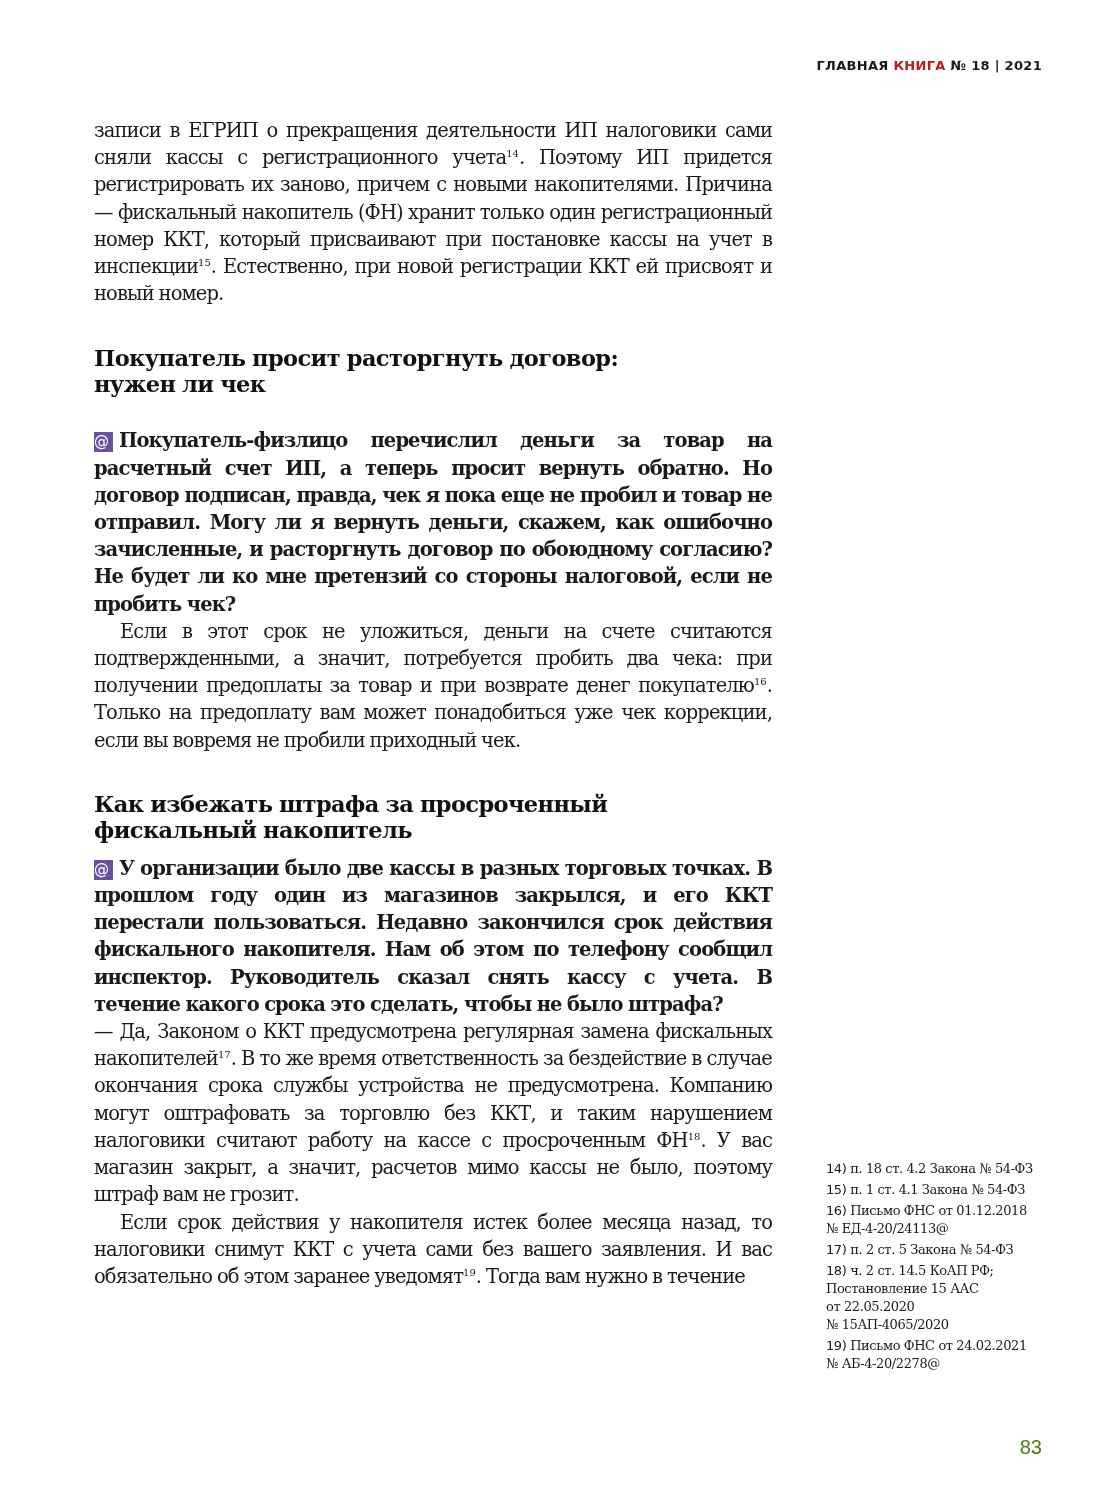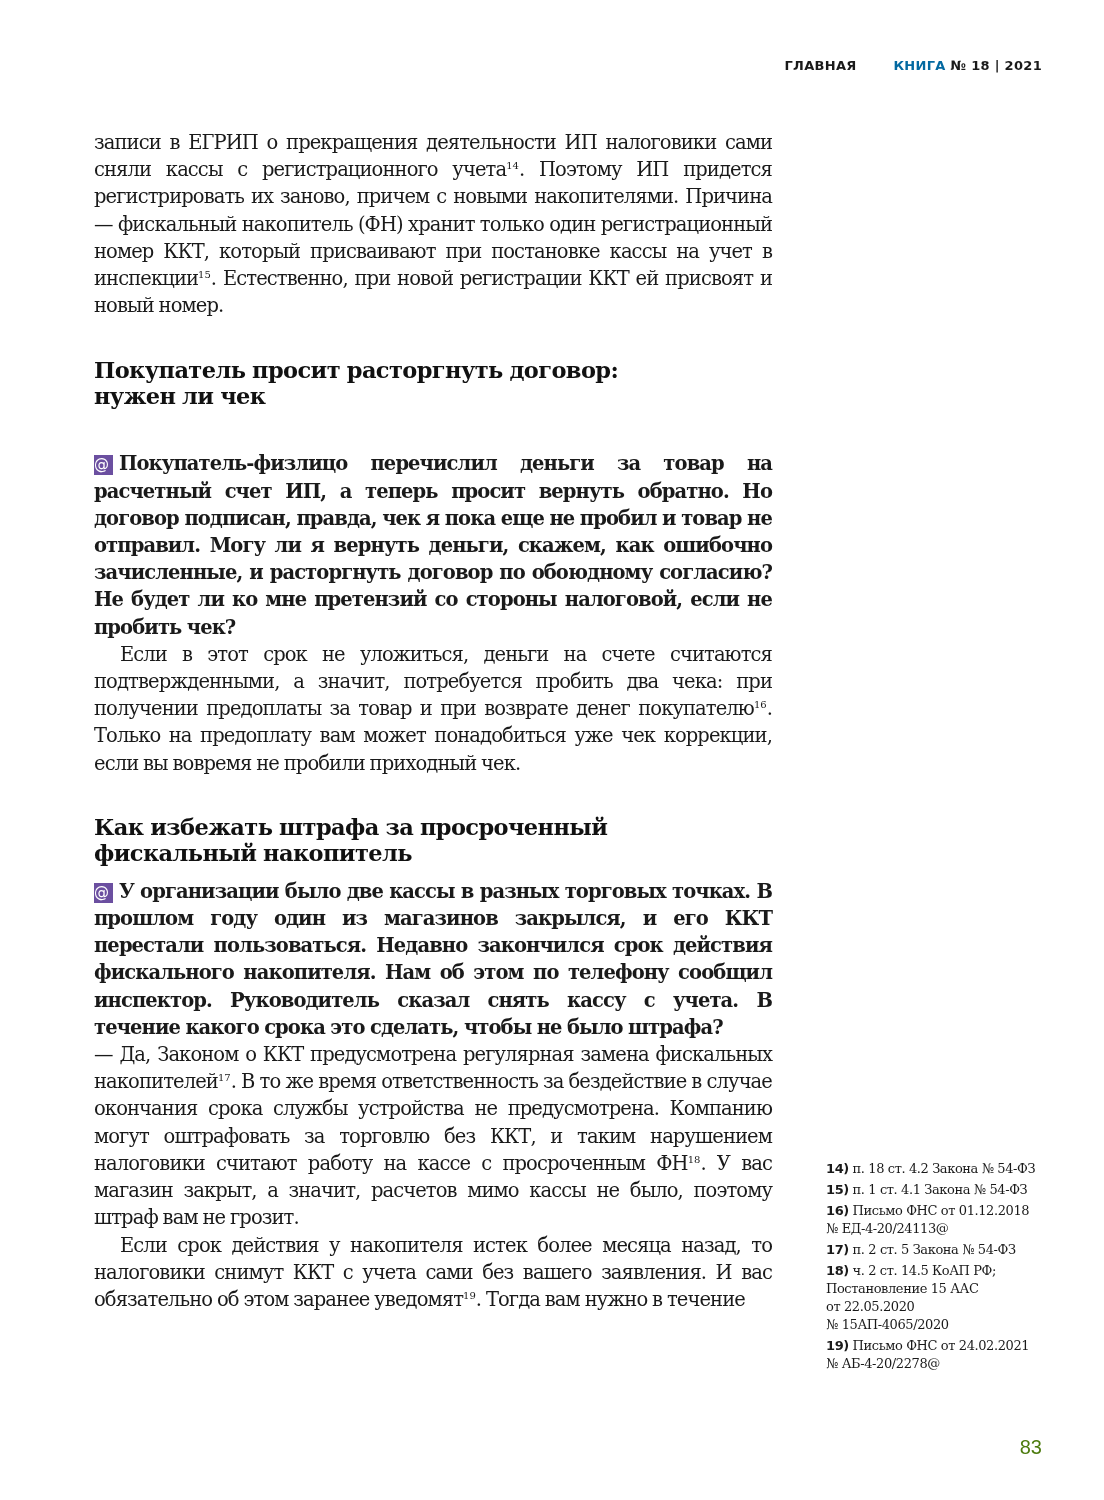--- a/index.html
+++ b/index.html
@@ -1,30 +1,30 @@
 <!DOCTYPE html>
 <html><head>
   <meta charset="utf-8">
   <style>
     html, body { margin: 0; padding: 0; background: #ffffff; }
     body { width: 1104px; height: 1500px; position: relative; overflow: hidden; color: #1a1a1a; }
     .header { position: absolute; top: 58px; right: 62px; font-family: "DejaVu Sans", sans-serif; font-weight: bold; font-size: 13px; letter-spacing: 0.3px; color: #1a1a1a; white-space: nowrap; }
-    .header .brand2 { color: #0369a1; margin-left: 32px; }
-    .main { position: absolute; left: 94px; top: 129px; width: 678px; font-family: "DejaVu Serif", serif; font-size: 19.5px; line-height: 27.2px; letter-spacing: -0.9px; word-spacing: -0.5px; }
+    .header .brand2 { color: #b91c1c; }
+    .main { position: absolute; left: 94px; top: 117px; width: 678px; font-family: "DejaVu Serif", serif; font-size: 19.5px; line-height: 27.2px; letter-spacing: -0.9px; word-spacing: -0.5px; }
     .main p { margin: 0; text-align: justify; text-align-last: left; }
     .main p.indent { text-indent: 26px; }
     .main sup { font-size: 10px; line-height: 0; vertical-align: super; letter-spacing: 0; }
     h2 { margin: 0; font-family: "DejaVu Serif", serif; font-weight: bold; font-size: 22.5px; line-height: 26px; letter-spacing: -0.6px; color: #111; }
-    .h2-first { margin-top: 38px; margin-bottom: 41px; }
+    .h2-first { margin-top: 38px; margin-bottom: 30px; }
     .h2-second { margin-top: 37px; margin-bottom: 12px; }
     .question { font-weight: bold; letter-spacing: -0.9px; }
     .at-icon { display: inline-block; width: 19px; height: 20px; background: #6b4fa0; color: #ffffff; font-family: "DejaVu Sans", sans-serif; font-weight: normal; font-size: 15px; line-height: 19px; text-align: center; vertical-align: 1px; margin-right: 6px; letter-spacing: 0; }
     .notes { position: absolute; left: 826px; top: 1160px; width: 240px; font-family: "DejaVu Serif", serif; font-size: 13px; line-height: 18px; letter-spacing: -0.4px; color: #1a1a1a; }
     .notes .note { margin-bottom: 3px; }
-    .notes .num { font-family: "DejaVu Sans", sans-serif; font-weight: bold; }
+    .notes .num { font-family: "DejaVu Sans", sans-serif; font-weight: normal; }
     .page-num { position: absolute; top: 1436px; right: 62px; font-family: "Liberation Sans", sans-serif; font-size: 20px; color: #4d7c0f; }
   </style>
 </head>
 <body>
 
 <div class="header">
   <span>ГЛАВНАЯ</span>
   <span class="brand2">КНИГА</span>
   <span>№ 18 | 2021</span>
 </div>

